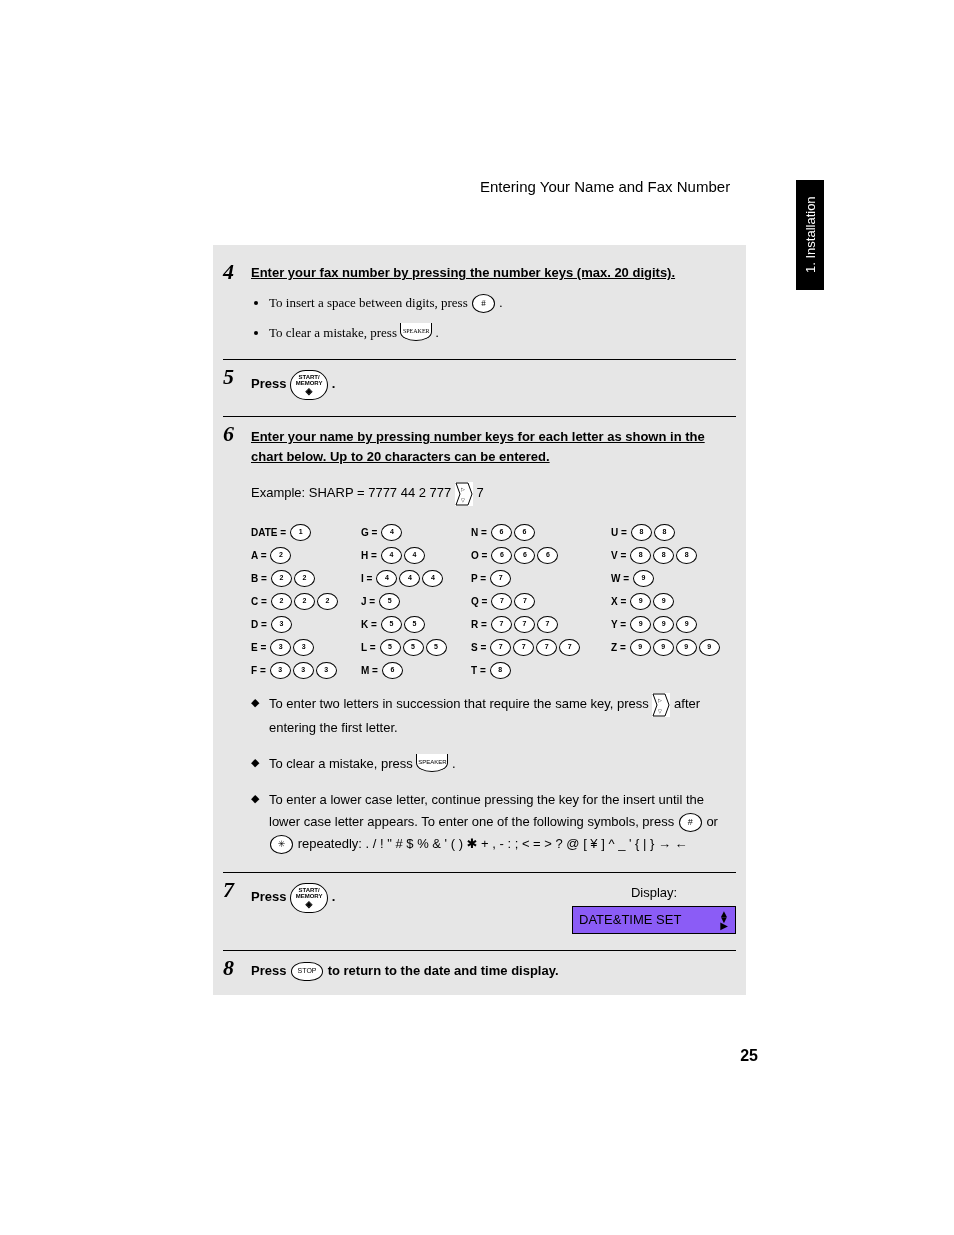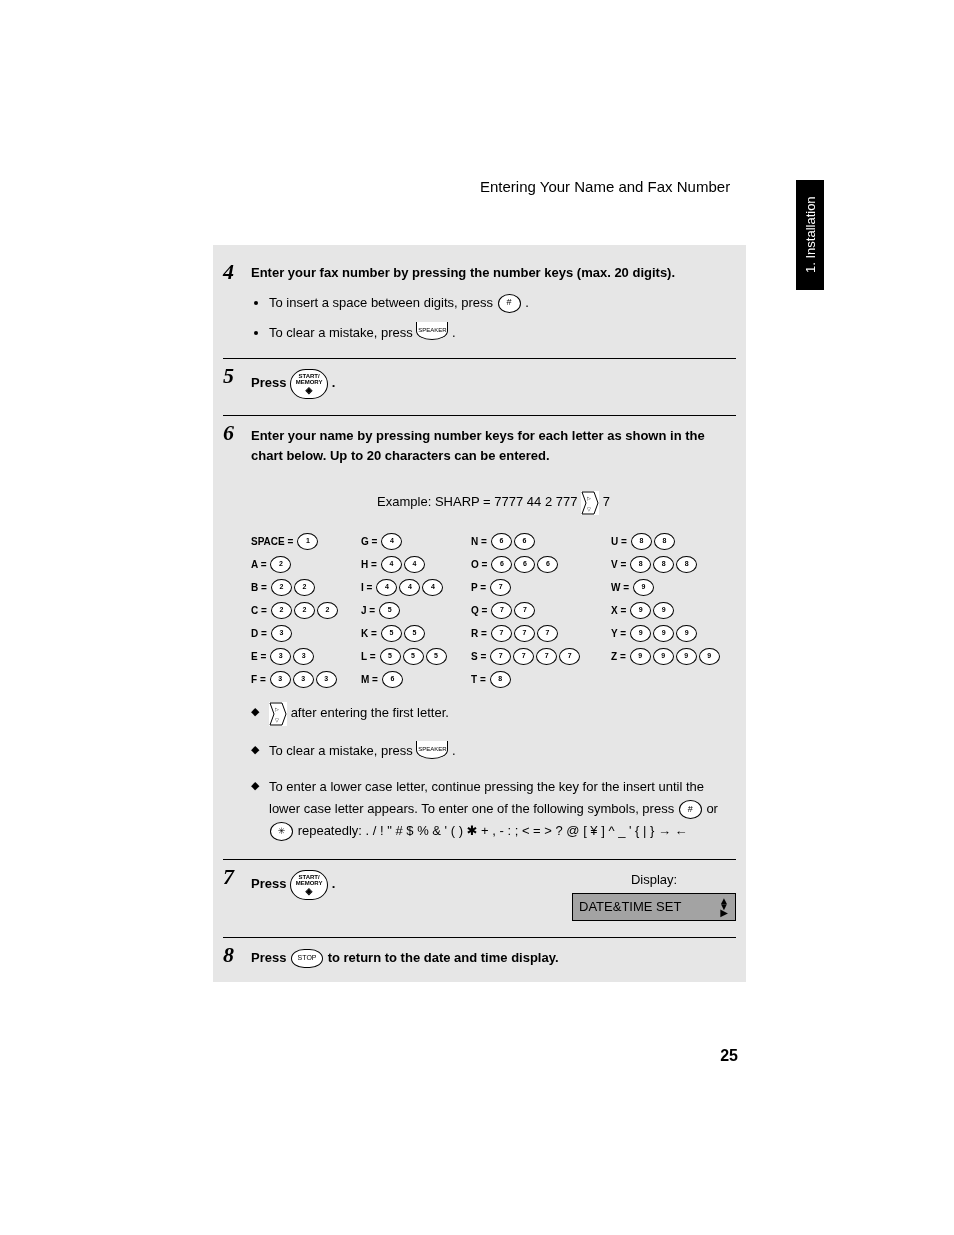--- a/index.html
+++ b/index.html
@@ -65,27 +65,28 @@
   }
   .step.first .step-num { top: -4px;}
   .step-body {
     margin-left: 28px;
     font-size: 13px;
     line-height: 1.5;
   }
   .step-head {
     font-weight: bold;
     font-size: 13px;
+    text-decoration: underline;
   }
   ul.bullets {
     list-style: disc;
     margin: 10px 0 0 18px;
     padding: 0;
   }
-  ul.bullets li { margin-bottom: 10px; font-size: 13px; }
+  ul.bullets li { margin-bottom: 10px; font-size: 13px; font-family: Liberation Serif, serif; }
   ul.diamonds {
     list-style: none;
     margin: 14px 0 0 0;
     padding: 0;
   }
   ul.diamonds li {
     position: relative;
     padding-left: 18px;
     margin-bottom: 14px;
     font-size: 13px;
@@ -169,44 +170,44 @@
   .char-row .lbl { margin-right: 3px; }
   .char-row .key-btn { min-width: 15px; height: 15px; font-size: 7px; border-radius: 50%; }
   .display-box-wrap {
     display: flex;
     align-items: flex-start;
     justify-content: space-between;
   }
   .display-area { font-size: 13px; text-align: center; }
   .display-lcd {
     border: 1px solid #000;
-    background: #a3a3a3;
+    background: #8b5cf6;
     padding: 3px 6px;
     font-size: 13px;
     margin-top: 4px;
     display: flex;
     align-items: center;
     justify-content: space-between;
     width: 150px;
   }
   .ud-arrows {
     display: inline-flex;
     flex-direction: column;
     line-height: 0.6;
     font-size: 10px;
     margin-left: 4px;
   }
   .page-number {
     position: absolute;
-    right: 216px;
+    right: 196px;
     bottom: 170px;
     font-size: 16px;
     font-weight: bold;
   }
-  .example-line { margin-top: 26px; font-size: 13px; text-align: center; }
+  .example-line { margin-top: 16px; font-size: 13px; }
 </style>
 </head>
 <body>
 
 <div class="page">
 
   <div class="header-title">Entering Your Name and Fax Number</div>
 
   <div class="side-tab">1. Installation</div>
 
@@ -256,21 +257,21 @@
                 <polygon points="1,1 13,1 17,12 13,23 1,23 5,12" fill="#fff" stroke="#000" stroke-width="1"></polygon>
                 <text x="6" y="9" font-size="5">▷</text>
                 <text x="6" y="20" font-size="5">▽</text>
               </svg>
           </span>
           <span> 7</span>
         </div>
 
         <div class="char-table" id="char-table">
             <div class="char-row">
-              <span class="lbl">SPACE =</span>
+              <span class="lbl">DATE =</span>
               <span class="key-btn">1</span>
             </div>
             <div class="char-row">
               <span class="lbl">G =</span>
               <span class="key-btn">4</span>
             </div>
             <div class="char-row">
               <span class="lbl">N =</span>
               <span class="key-btn">6</span>
               <span class="key-btn">6</span>
@@ -398,20 +399,21 @@
             </div>
             <div class="char-row">
               <span class="lbl">T =</span>
               <span class="key-btn">8</span>
             </div>
             <div class="char-row"></div>
           </div>
 
         <ul class="diamonds">
           <li>
+            <span>To enter two letters in succession that require the same key, press </span>
             <span class="arrow-key">
               <svg viewBox="0 0 18 24">
                   <polygon points="1,1 13,1 17,12 13,23 1,23 5,12" fill="#fff" stroke="#000" stroke-width="1"></polygon>
                   <text x="6" y="9" font-size="5">▷</text>
                   <text x="6" y="20" font-size="5">▽</text>
                 </svg>
             </span>
             <span> after entering the first letter.</span>
           </li>
           <li>

